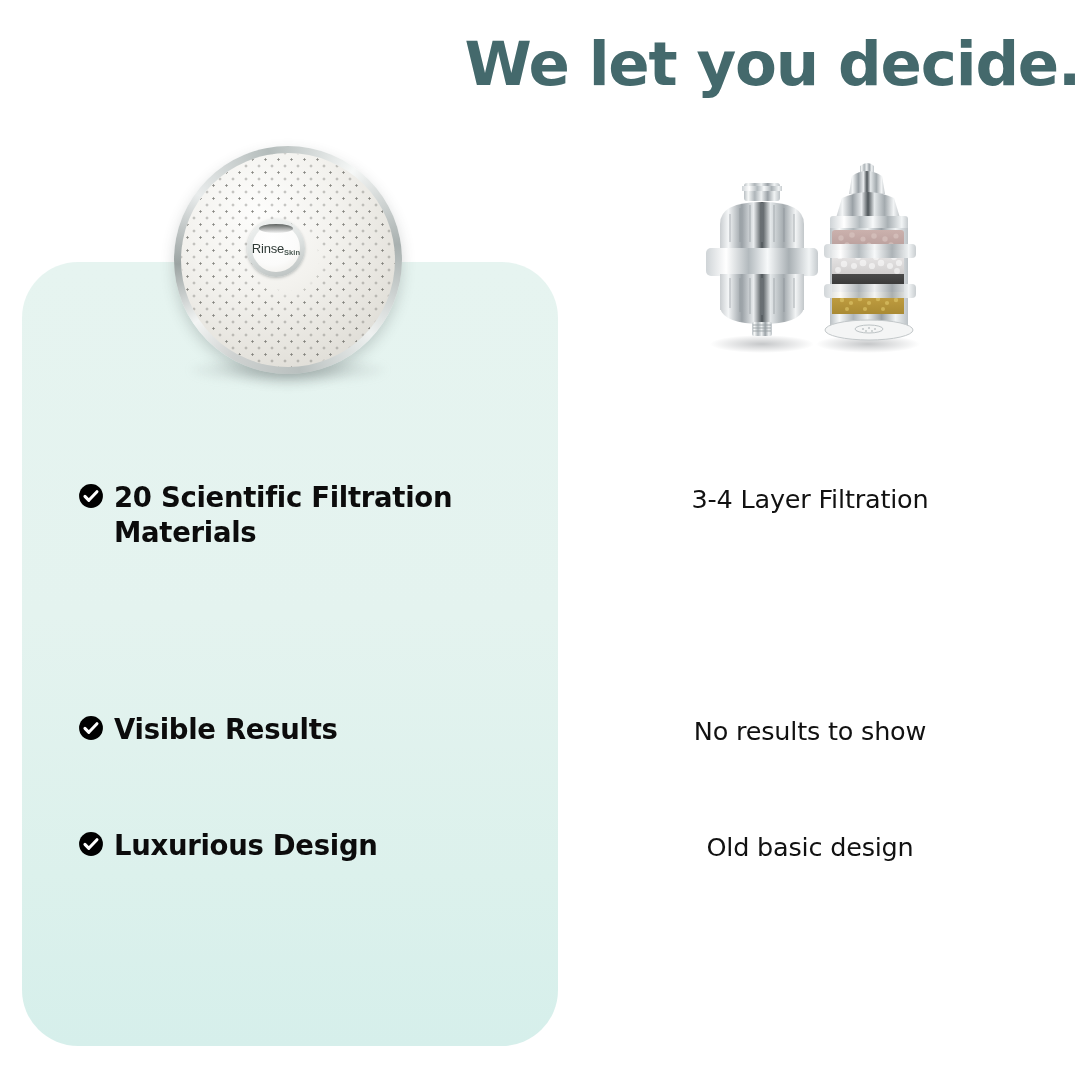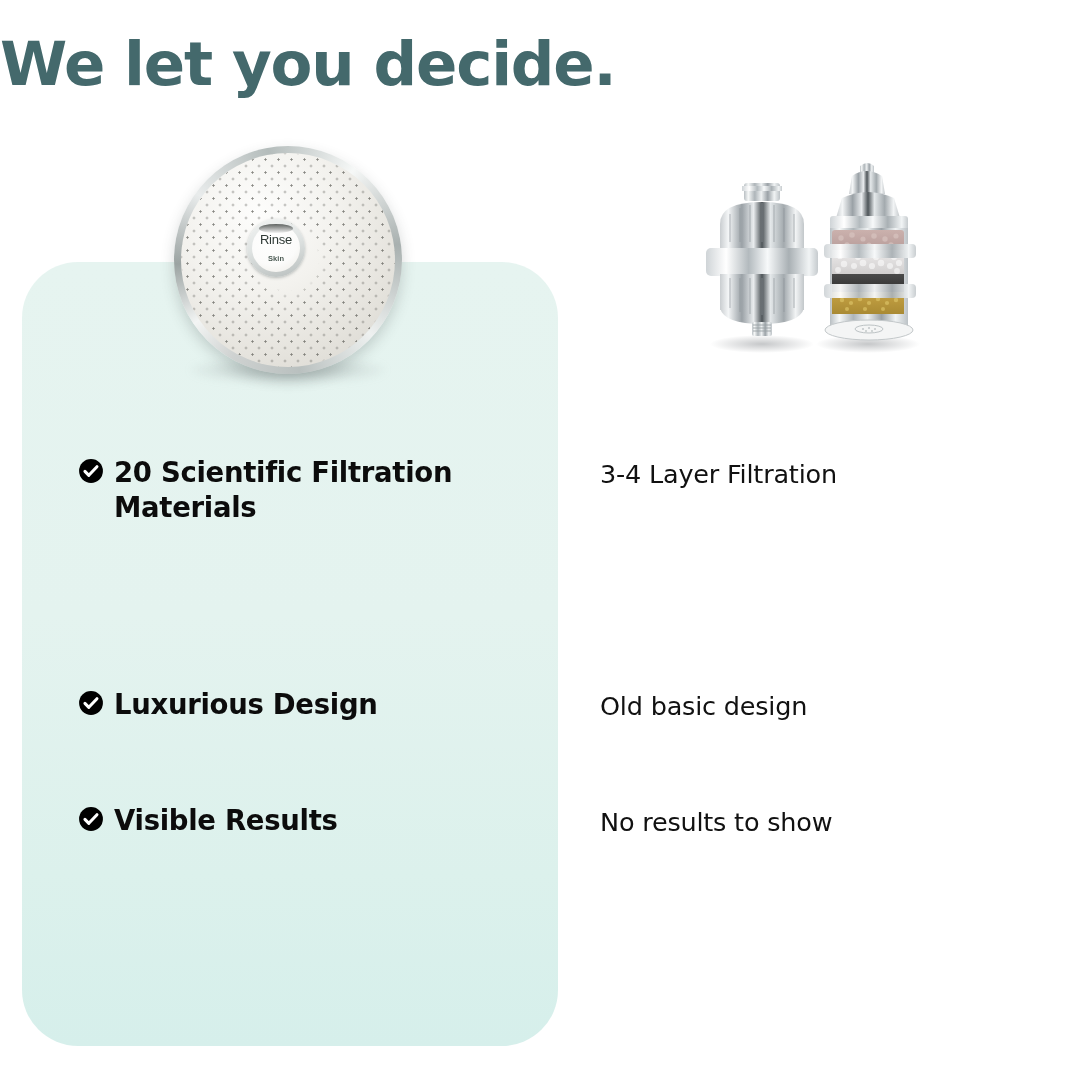--- a/index.html
+++ b/index.html
@@ -18,21 +18,21 @@
     height: 1080px;
     background: #ffffff;
   }
 
   
   .headline {
     position: absolute;
     top: 28px;
     left: 0;
     width: 1080px;
-    text-align: left;
+    text-align: right;
     font-size: 61px;
     font-weight: 700;
     letter-spacing: -1.2px;
     color: #44696c;
     font-family: "DejaVu Sans", sans-serif;
   }
 
   
   .mint-card {
     position: absolute;
@@ -118,21 +118,20 @@
     align-items: center;
     justify-content: center;
   }
 
   .shower-hub-inner {
     width: 48px;
     height: 48px;
     border-radius: 50%;
     background: radial-gradient(circle at 42% 30%, #ffffff 0%, #fbfbfa 60%, #eceae4 100%);
     display: flex;
-    flex-direction: column;
     align-items: center;
     justify-content: center;
     line-height: 1;
   }
 
   .logo-main {
     font-size: 13px;
     font-weight: 400;
     color: #2f3a36;
     letter-spacing: -0.2px;
@@ -161,21 +160,21 @@
     left: 692px;
     top: 158px;
     width: 244px;
     height: 205px;
   }
 
   
   .rows {
     position: absolute;
     left: 0;
-    top: 455px;
+    top: 480px;
     width: 880px;
   }
 
   .row {
     position: relative;
     width: 1080px;
     height: 116px;
   }
 
   .cell-ours {
@@ -205,21 +204,21 @@
     font-family: "DejaVu Sans", sans-serif;
   }
 
   .row.pad-left .ours-label { padding-left: 9px; }
 
   .cell-theirs {
     position: absolute;
     left: 600px;
     top: 3px;
     width: 420px;
-    text-align: left;
+    text-align: center;
     font-size: 25.5px;
     font-weight: 400;
     color: #111111;
     line-height: 1.3;
     letter-spacing: -0.2px;
     font-family: "DejaVu Sans", sans-serif;
   }
 </style>
 </head>
 <body>
@@ -417,30 +416,30 @@
     <div class="row pad-left">
     </div>
 
 
     <div class="row">
       <div class="cell-ours">
         <svg class="check-icon" viewBox="0 0 24 24">
           <circle cx="12" cy="12" r="11" fill="#000000"></circle>
           <path d="M6.4 12.3 l3.6 3.7 l7.5 -8.0" fill="none" stroke="#ffffff" stroke-width="2.8" stroke-linecap="round" stroke-linejoin="round"></path>
         </svg>
-        <span class="ours-label">Luxurious Design</span>
+        <span class="ours-label">Visible Results</span>
       </div>
-      <div class="cell-theirs">Old basic design</div>
+      <div class="cell-theirs">No results to show</div>
     </div>
 
     <div class="row">
       <div class="cell-ours">
         <svg class="check-icon" viewBox="0 0 24 24">
           <circle cx="12" cy="12" r="11" fill="#000000"></circle>
           <path d="M6.4 12.3 l3.6 3.7 l7.5 -8.0" fill="none" stroke="#ffffff" stroke-width="2.8" stroke-linecap="round" stroke-linejoin="round"></path>
         </svg>
-        <span class="ours-label">Visible Results</span>
+        <span class="ours-label">Luxurious Design</span>
       </div>
-      <div class="cell-theirs">No results to show</div>
+      <div class="cell-theirs">Old basic design</div>
     </div>
 
   </div>
 </div>
 
 </body></html>

